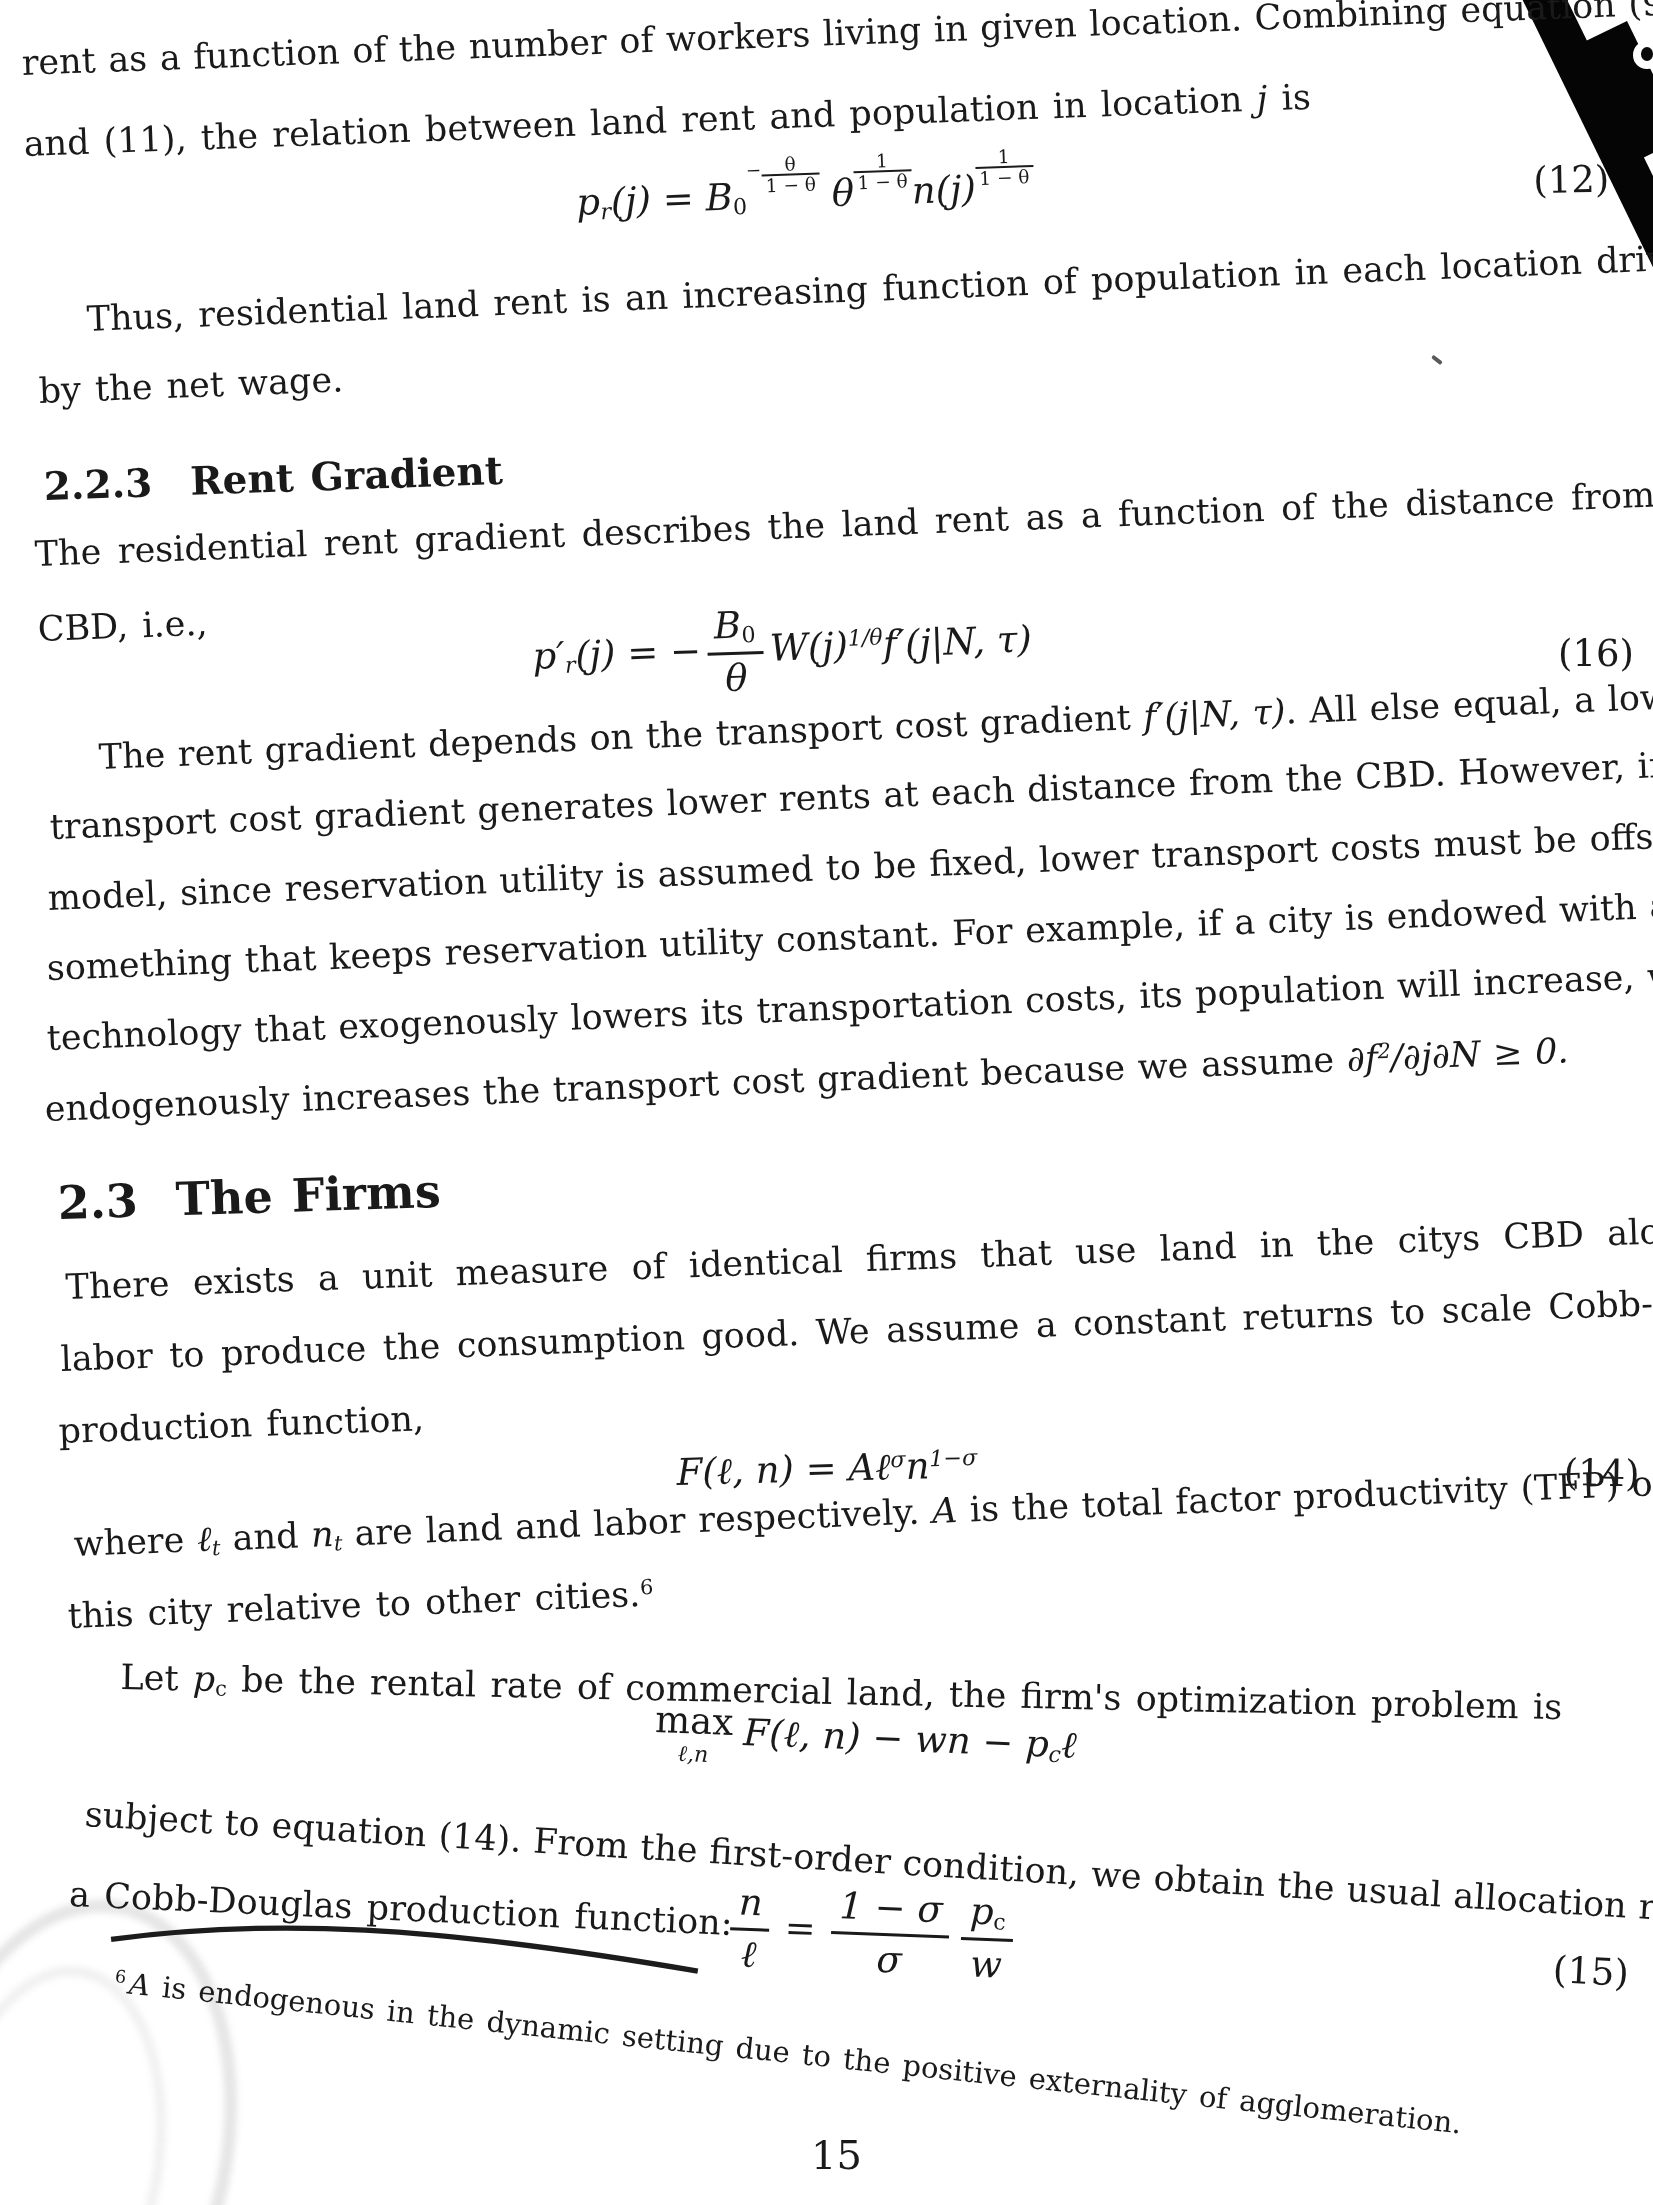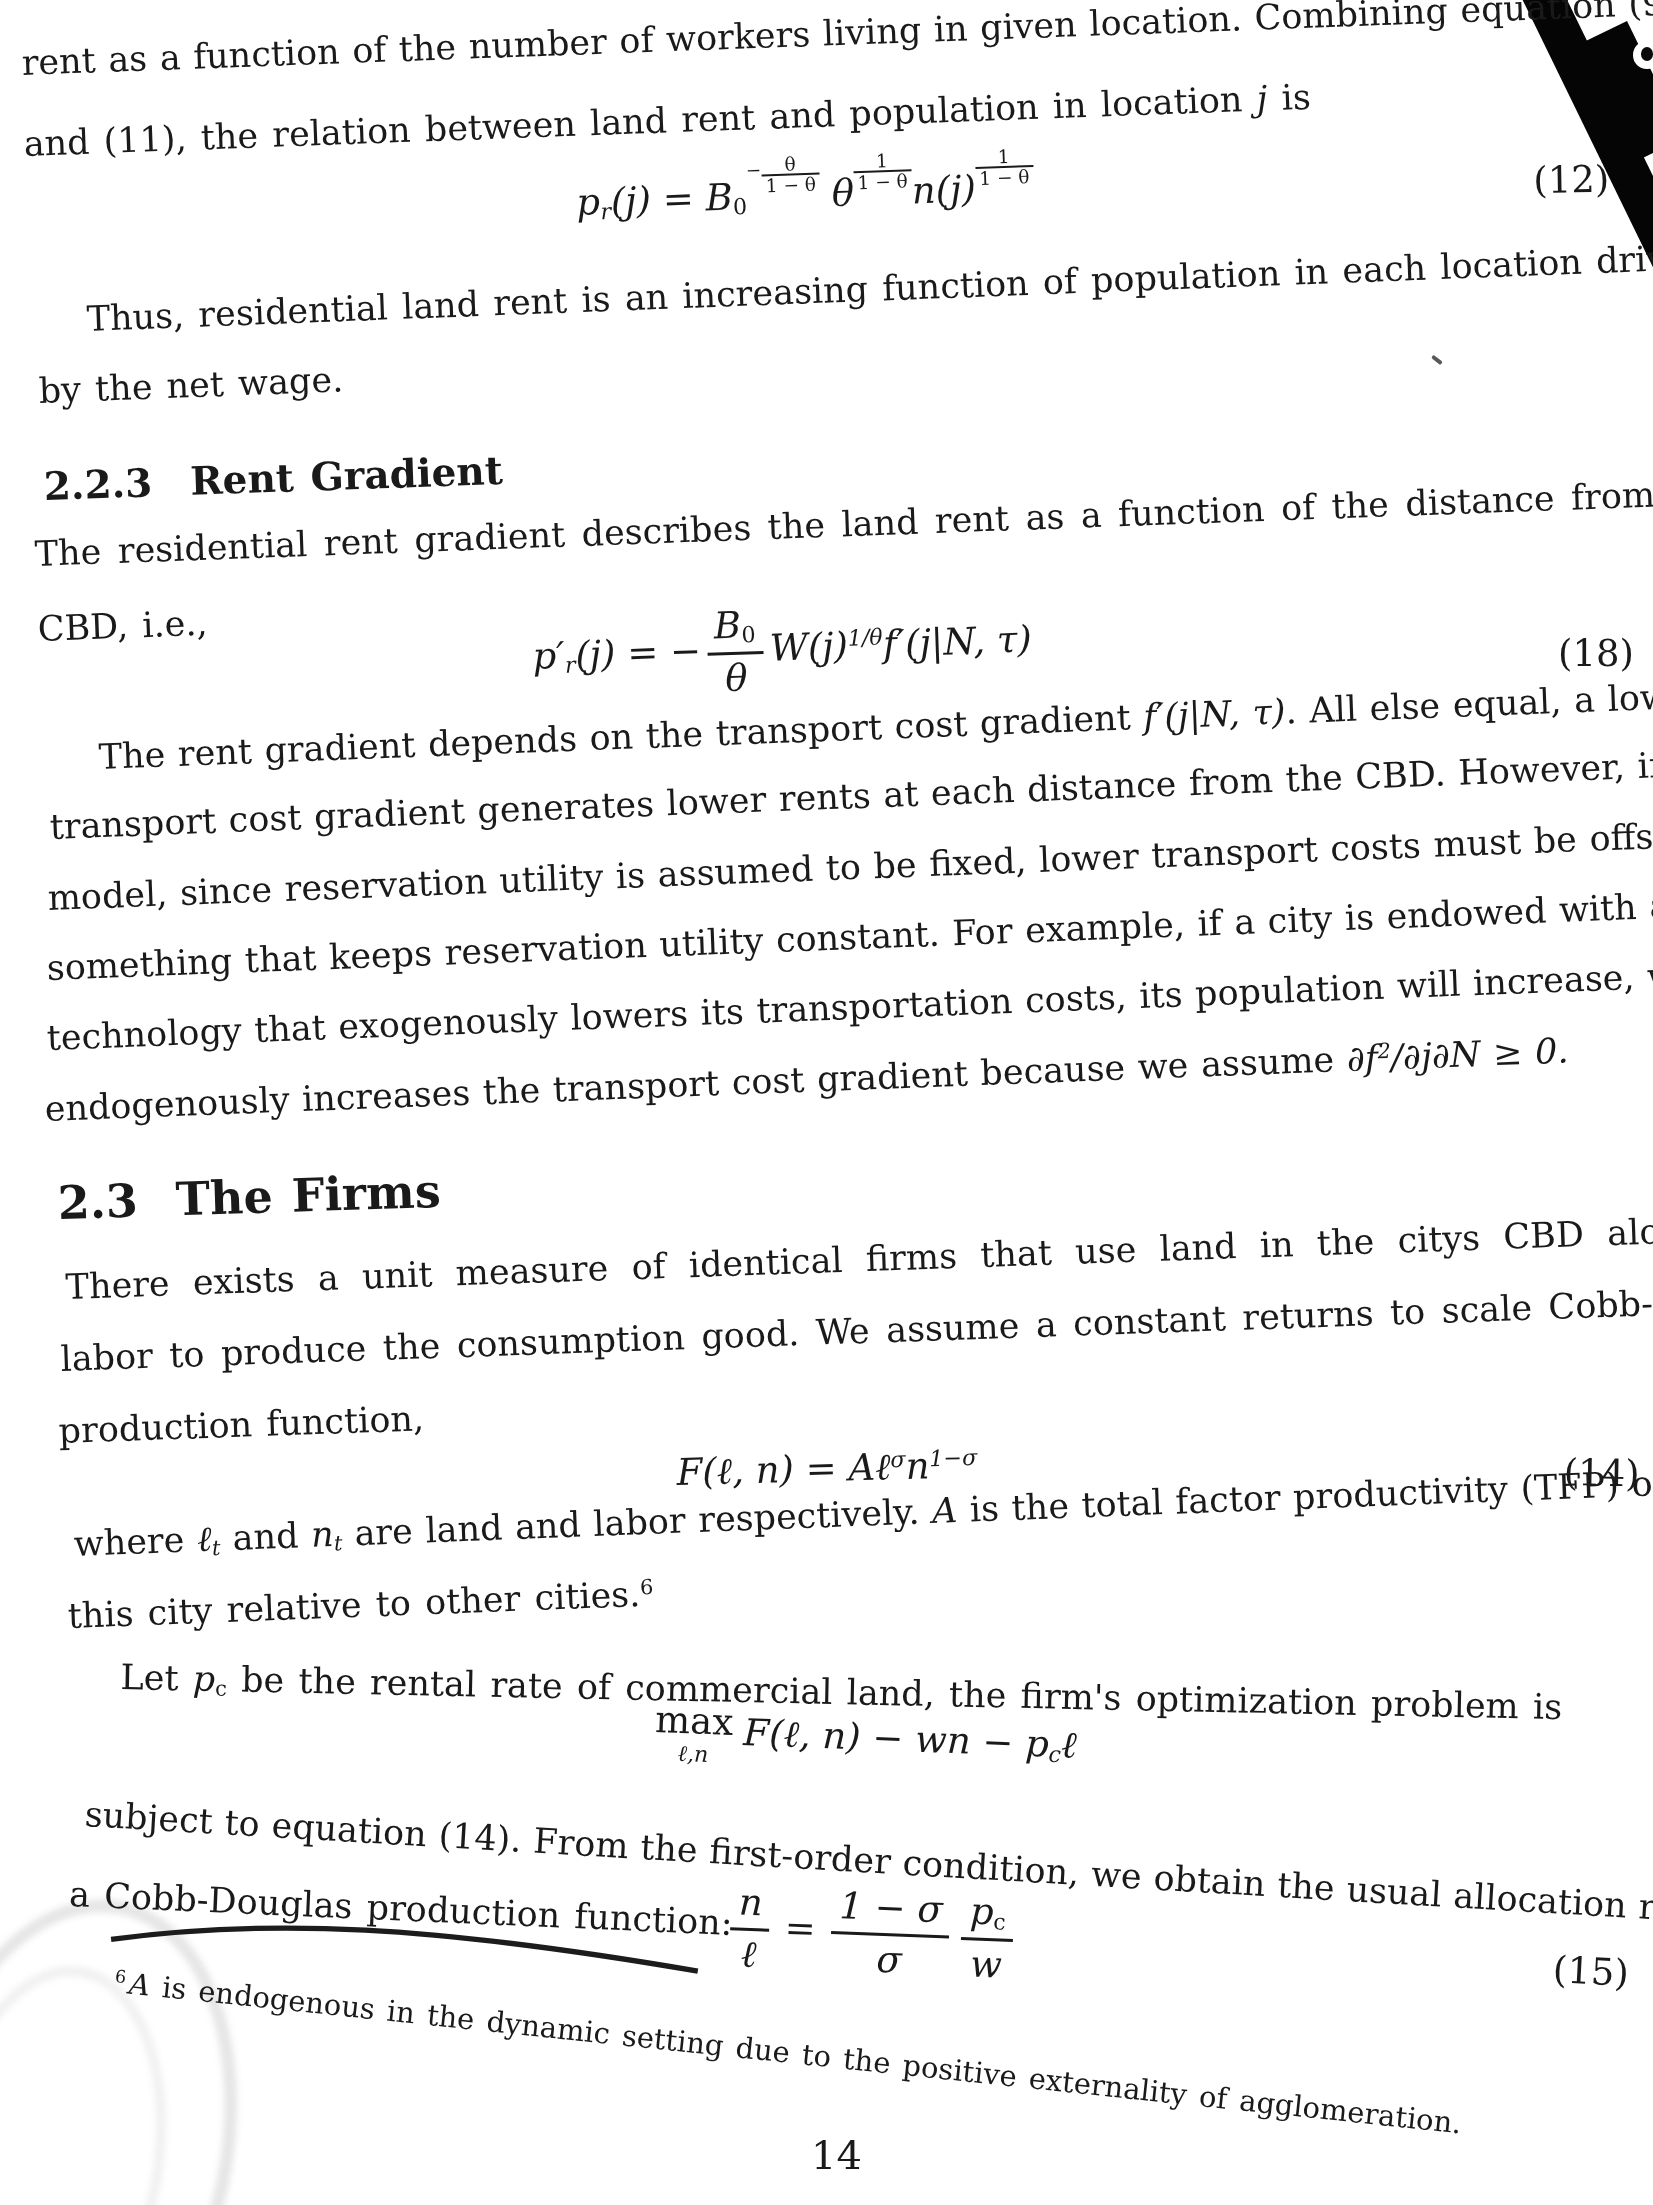--- a/index.html
+++ b/index.html
@@ -65,21 +65,21 @@
   <div class="ln" style="left:38px;top:372px;transform:rotate(-2.2deg);"><span>by the net wage.</span></div>
 
   <div class="ln hsmall" style="left:43px;top:465px;transform:rotate(-2deg);"><span class="hnum">2.2.3</span><span>Rent Gradient</span></div>
 
   <div class="ln" style="left:34px;top:535px;transform:rotate(-2.1deg);word-spacing:5.4px;"><span>The residential rent gradient describes the land rent as a function of the distance from the</span></div>
   <div class="ln" style="left:37px;top:610px;transform:rotate(-2.1deg);"><span>CBD, i.e.,</span></div>
 
   <div class="eq" style="left:531px;top:612px;transform:rotate(-2deg);">
     <span class="it">p′</span><span class="sb it">r</span><span class="it">(j)</span><span> = −</span><span class="bigfrac"><span class="num"><span class="it">B</span><span class="sb">0</span></span><span class="den it">θ</span></span><span class="it">W(j)</span><span class="sp it">1/θ</span><span class="it">f′(j|N, τ)</span>
   </div>
-  <div class="eqlabel" style="left:1558px;top:632px;">(18)</div>
+  <div class="eqlabel" style="left:1558px;top:632px;">(16)</div>
 
   <div class="ln" style="left:98px;top:738px;transform:rotate(-2.2deg);word-spacing:1.5px;"><span>The rent gradient depends on the transport cost gradient </span><span class="it">f′(j|N, τ)</span><span>.  All else equal, a lower</span></div>
   <div class="ln" style="left:49px;top:808px;transform:rotate(-2.2deg);word-spacing:1.5px;"><span>transport cost gradient generates lower rents at each distance from the CBD.  However, in our</span></div>
   <div class="ln" style="left:47px;top:879px;transform:rotate(-2.2deg);word-spacing:1.5px;"><span>model, since reservation utility is assumed to be fixed, lower transport costs must be offset by</span></div>
   <div class="ln" style="left:46px;top:949px;transform:rotate(-2.2deg);word-spacing:1.5px;"><span>something that keeps reservation utility constant.  For example, if a city is endowed with a new</span></div>
   <div class="ln" style="left:46px;top:1019px;transform:rotate(-2.2deg);word-spacing:1.5px;"><span>technology that exogenously lowers its transportation costs, its population will increase, which</span></div>
   <div class="ln" style="left:44px;top:1090px;transform:rotate(-2.2deg);word-spacing:1.5px;"><span>endogenously increases the transport cost gradient because we assume </span><span class="it">∂f</span><span class="sp it">2</span><span class="it">/∂j∂N ≥ 0.</span></div>
 
   <div class="ln hbig" style="left:57px;top:1178px;transform:rotate(-1.8deg);"><span class="hnum">2.3</span><span>The Firms</span></div>
 
@@ -108,16 +108,16 @@
     <span class="bigfrac"><span class="num it">n</span><span class="den it">ℓ</span></span><span class="eqsign">=</span><span class="bigfrac"><span class="num it">1 − σ</span><span class="den it">σ</span></span><span class="bigfrac"><span class="num"><span class="it">p</span><span class="sb">c</span></span><span class="den it">w</span></span>
   </div>
   <div class="eqlabel" style="left:1554px;top:1948px;transform:rotate(3deg);">(15)</div>
 
   <svg class="fnrule" style="left:103px;top:1918px;" width="612" height="76" viewBox="0 0 800 100">
     <path d="M 8 28 C 220 0 430 10 780 70" stroke="#1c1c1c" stroke-width="7" fill="none"></path>
   </svg>
 
   <div class="ln fnote" style="left:116px;top:1967px;transform:rotate(6deg);"><span class="fnmark">6</span><span class="it">A</span><span> is endogenous in the dynamic setting due to the positive externality of agglomeration.</span></div>
 
-  <div class="pagenum" style="left:811px;top:2132px;">14</div>
+  <div class="pagenum" style="left:811px;top:2132px;">15</div>
 
 </div>
 
 
 </body></html>

